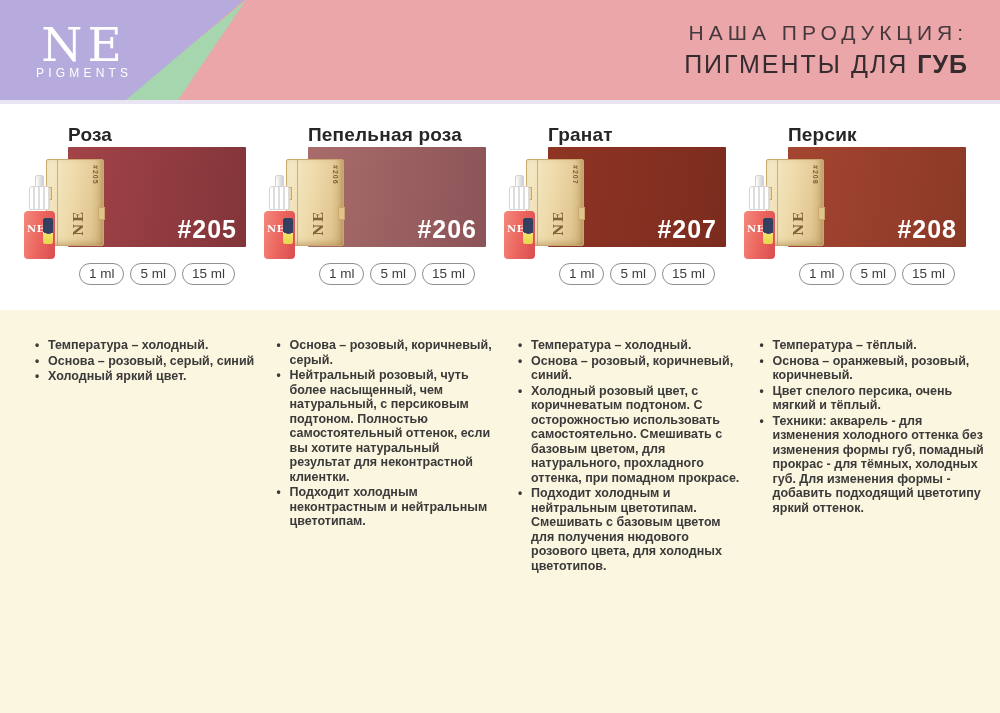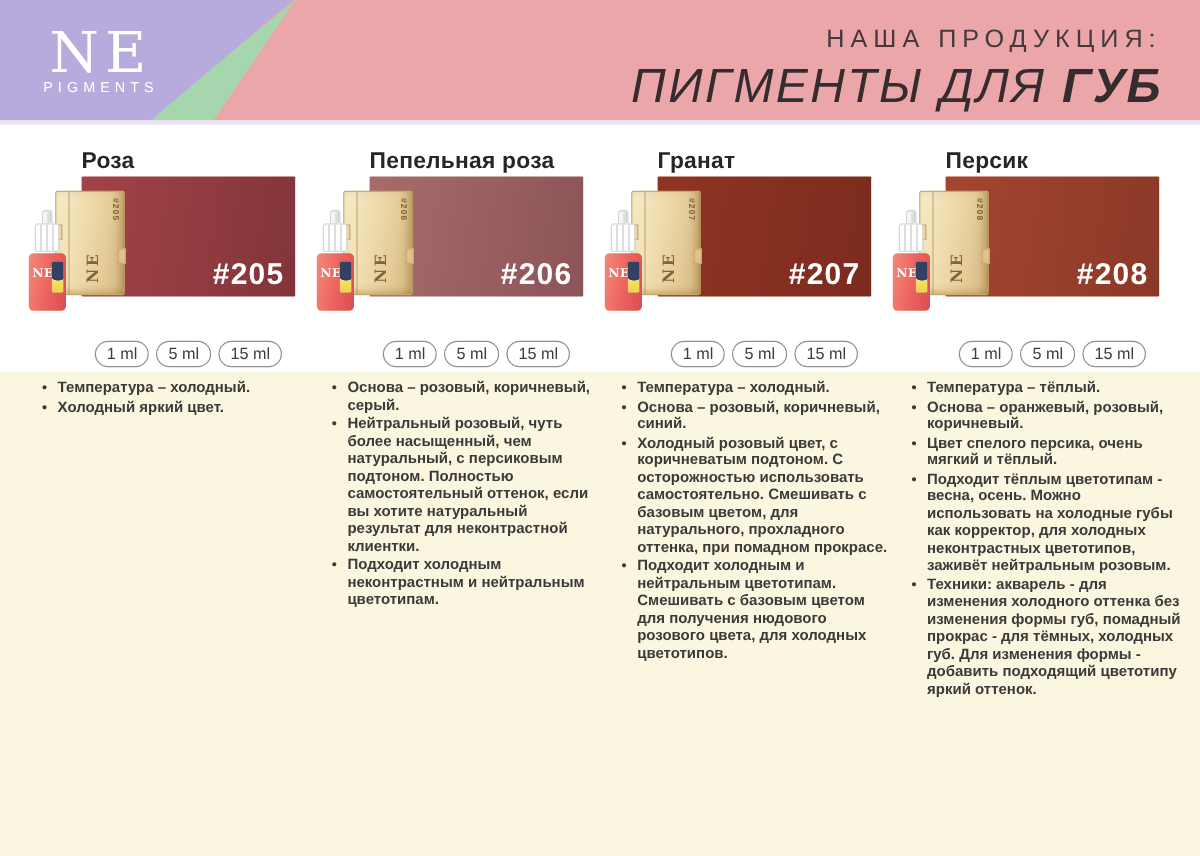--- a/index.html
+++ b/index.html
@@ -15,21 +15,21 @@
   .header{position:relative; width:1000px; height:100px; background:var(--header-pink); overflow:hidden;}
   .hdr-green{position:absolute; inset:0; background:var(--header-green);
     clip-path:polygon(246px 0, 178px 100%, 123px 100%);}
   .hdr-lavender{position:absolute; inset:0; background:var(--header-lavender);
     clip-path:polygon(0 0, 244px 0, 126px 100%, 0 100%);}
   .logo{position:absolute; left:36px; top:24px; width:96px; text-align:center; color:#fff; z-index:3;}
   .logo-ne{font-family:"DejaVu Serif", serif; font-size:47px; line-height:42px; letter-spacing:5px; font-weight:400;}
   .logo-sub{font-size:12px; letter-spacing:4.2px; font-weight:400; margin-top:0;}
   .hdr-title{position:absolute; right:32px; top:21px; text-align:right; color:var(--title-text); z-index:3;}
   .hdr-title .t1{font-size:21px; letter-spacing:5px; font-weight:400; color:#46393d;}
-  .hdr-title .t2{font-size:40px; letter-spacing:2px; font-weight:400; margin-top:5px; color:#362c30;font-style:italic;}
+  .hdr-title .t2{font-size:25px; letter-spacing:2px; font-weight:400; margin-top:5px; color:#362c30;}
   .hdr-title .t2 b{font-weight:700; letter-spacing:1px;}
   .separator{width:1000px; height:4px; background:var(--header-separator);}
 
   
   .products{height:206px; background:var(--content-bg); display:grid;
     grid-template-columns:repeat(4,1fr); padding:0 20px;}
   .card{position:relative; height:247px;}
   .p-title{position:absolute; left:48px; top:20px; font-size:19px; font-weight:700; color:#262626; letter-spacing:.2px;}
   .swatch{position:absolute; left:48px; top:43px; width:178px; height:100px; z-index:1; border-radius:1px;}
   .code{position:absolute; right:9px; bottom:3px; font-size:25px; font-weight:800;
@@ -63,25 +63,25 @@
     font-size:10px; font-weight:700; letter-spacing:.5px;}
   .sticker{position:absolute; right:2px; top:7px; width:10px; height:26px; border-radius:2px;
     background:
       radial-gradient(circle at 55% 28%, #334062 0 42%, transparent 45%),
       radial-gradient(circle at 58% 42%, #f0c08a 0 22%, transparent 25%),
       linear-gradient(180deg,#9cc4e8 0%,#f4e9b0 35%,#f2dd5f 70%,#e8d44f 100%);}
   
   .pills{position:absolute; left:40px; top:159px; width:194px; display:flex;
     justify-content:center; gap:6px;}
   .pill{height:22px; line-height:19px; padding:0 9px; border:1.5px solid var(--pill-border);
-    border-radius:12px; font-size:13.5px; color:#3d3d3d; background:#fff; white-space:nowrap;margin-top:21px;}
+    border-radius:12px; font-size:13.5px; color:#3d3d3d; background:#fff; white-space:nowrap;}
 
   
   .details{height:403px; background:var(--details-bg); display:grid;
-    grid-template-columns:repeat(4,1fr); column-gap:14px; padding:6px 16px 0 32px;}
+    grid-template-columns:repeat(4,1fr); column-gap:14px; padding:28px 16px 0 32px;}
   .col{list-style:none; padding-left:16px;}
   .col li{position:relative; font-size:12.5px; line-height:14.5px; font-weight:700;
     color:var(--body-text); margin-bottom:1px;}
   .col li::before{content:"\2022"; position:absolute; left:-13px; top:0; font-size:12px;}
 </style>
 </head>
 <body>
 
 <div class="header">
   <div class="hdr-green"></div>
@@ -197,33 +197,33 @@
       <div class="pill">5 ml</div>
       <div class="pill">15 ml</div>
     </div>
   </div>
 
 </section>
 
 <section class="details">
   <ul class="col">
     <li>Температура – холодный.</li>
+    <li>Основа – розовый, серый, синий</li>
     <li>Холодный яркий цвет.</li>
   </ul>
   <ul class="col">
     <li>Основа – розовый, коричневый, серый.</li>
     <li>Нейтральный розовый, чуть более насыщенный, чем натуральный, с персиковым подтоном. Полностью самостоятельный оттенок, если вы хотите натуральный результат для неконтрастной клиентки.</li>
     <li>Подходит холодным неконтрастным и нейтральным цветотипам.</li>
   </ul>
   <ul class="col">
     <li>Температура – холодный.</li>
     <li>Основа – розовый, коричневый, синий.</li>
     <li>Холодный розовый цвет, с коричневатым подтоном. С осторожностью использовать самостоятельно. Смешивать с базовым цветом, для натурального, прохладного оттенка, при помадном прокрасе.</li>
     <li>Подходит холодным и нейтральным цветотипам. Смешивать с базовым цветом для получения нюдового розового цвета, для холодных цветотипов.</li>
   </ul>
   <ul class="col">
     <li>Температура – тёплый.</li>
     <li>Основа – оранжевый, розовый, коричневый.</li>
     <li>Цвет спелого персика, очень мягкий и тёплый.</li>
-    <li>Подходит тёплым цветотипам - весна, осень. Можно использовать на холодные губы как корректор, для холодных неконтрастных цветотипов, заживёт нейтральным розовым.</li>
     <li>Техники: акварель - для изменения холодного оттенка без изменения формы губ, помадный прокрас - для тёмных, холодных губ. Для изменения формы - добавить подходящий цветотипу яркий оттенок.</li>
   </ul>
 </section>
 
 </body></html>

